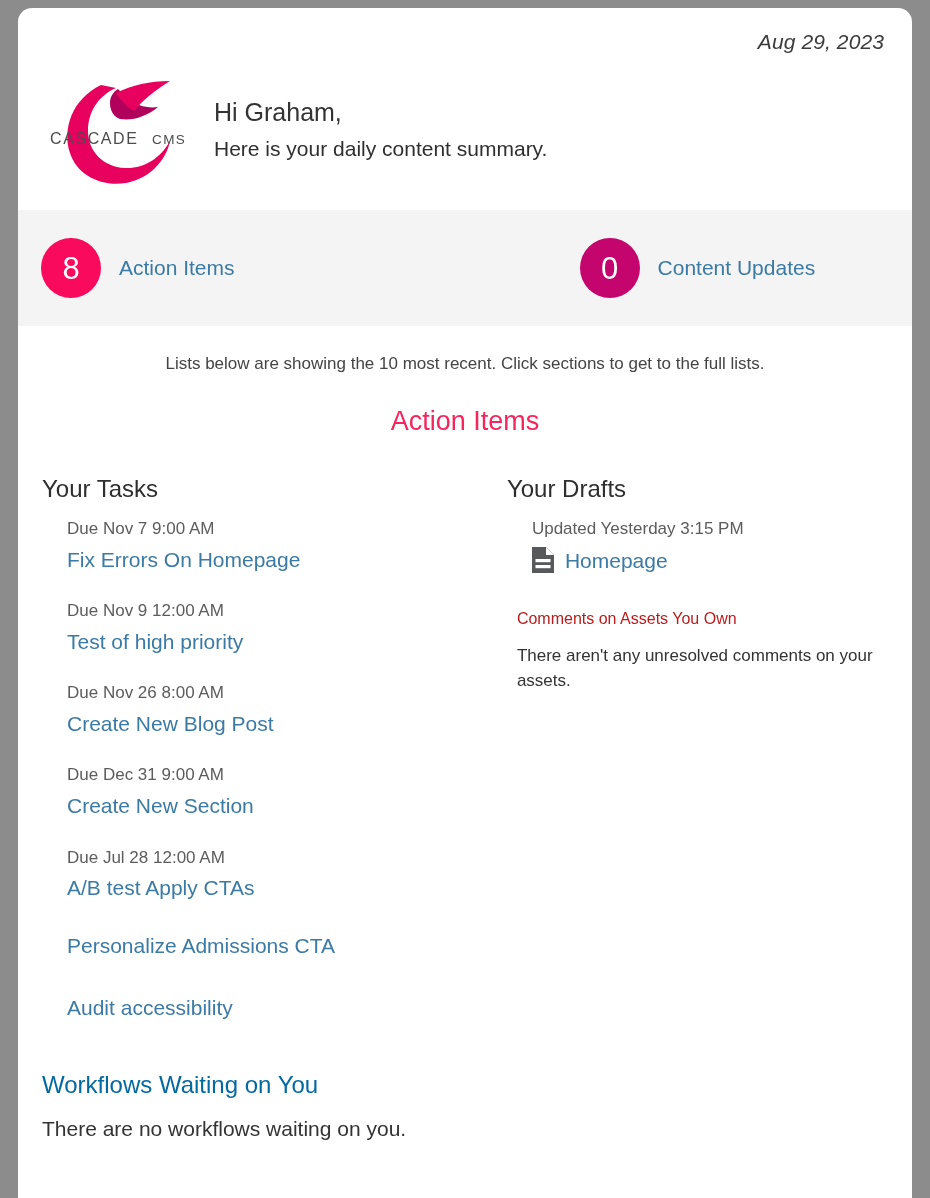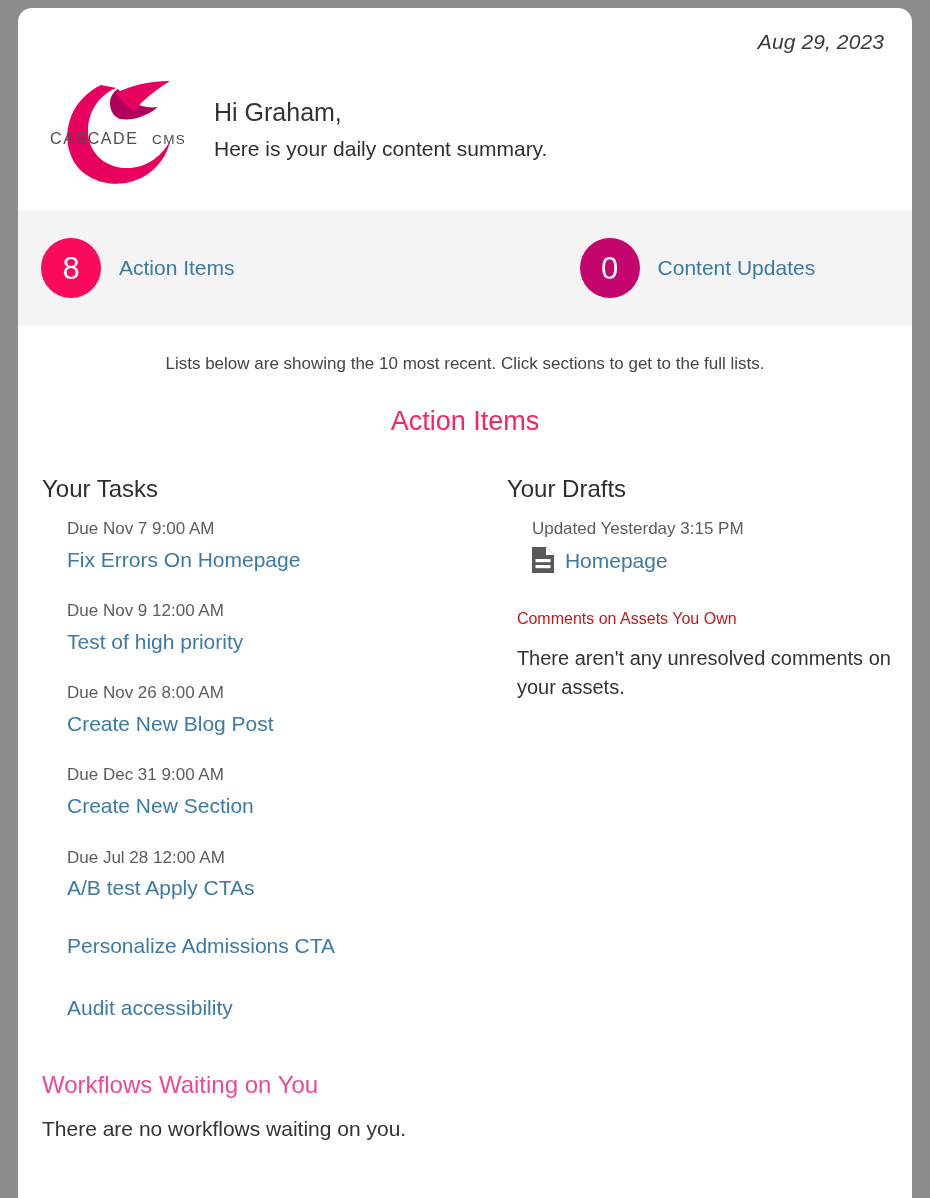--- a/index.html
+++ b/index.html
@@ -158,31 +158,31 @@
   .doc-icon { margin-right: 11px; flex: 0 0 22px; display: block; }
 
   .sub-block { margin-top: 34px; padding-left: 10px; }
   .sub-heading {
     font-size: 16px;
     color: #b91c1c;
     font-weight: 400;
     margin: 0 0 16px 0;
   }
   .sub-text {
-    font-size: 20px;
+    font-size: 17px;
     color: #333333;
     line-height: 1.45;
     max-width: 392px;
   }
 
   
   .workflows { padding: 18px 0 0 24px; }
   .workflows-heading {
     font-size: 24px;
-    color: #ec4899;
+    color: #0369a1;
     font-weight: 400;
     margin: 0 0 18px 0;
   }
   .workflows-text {
     font-size: 21px;
     color: #333333;
   }
 </style>
 </head>
 <body>

